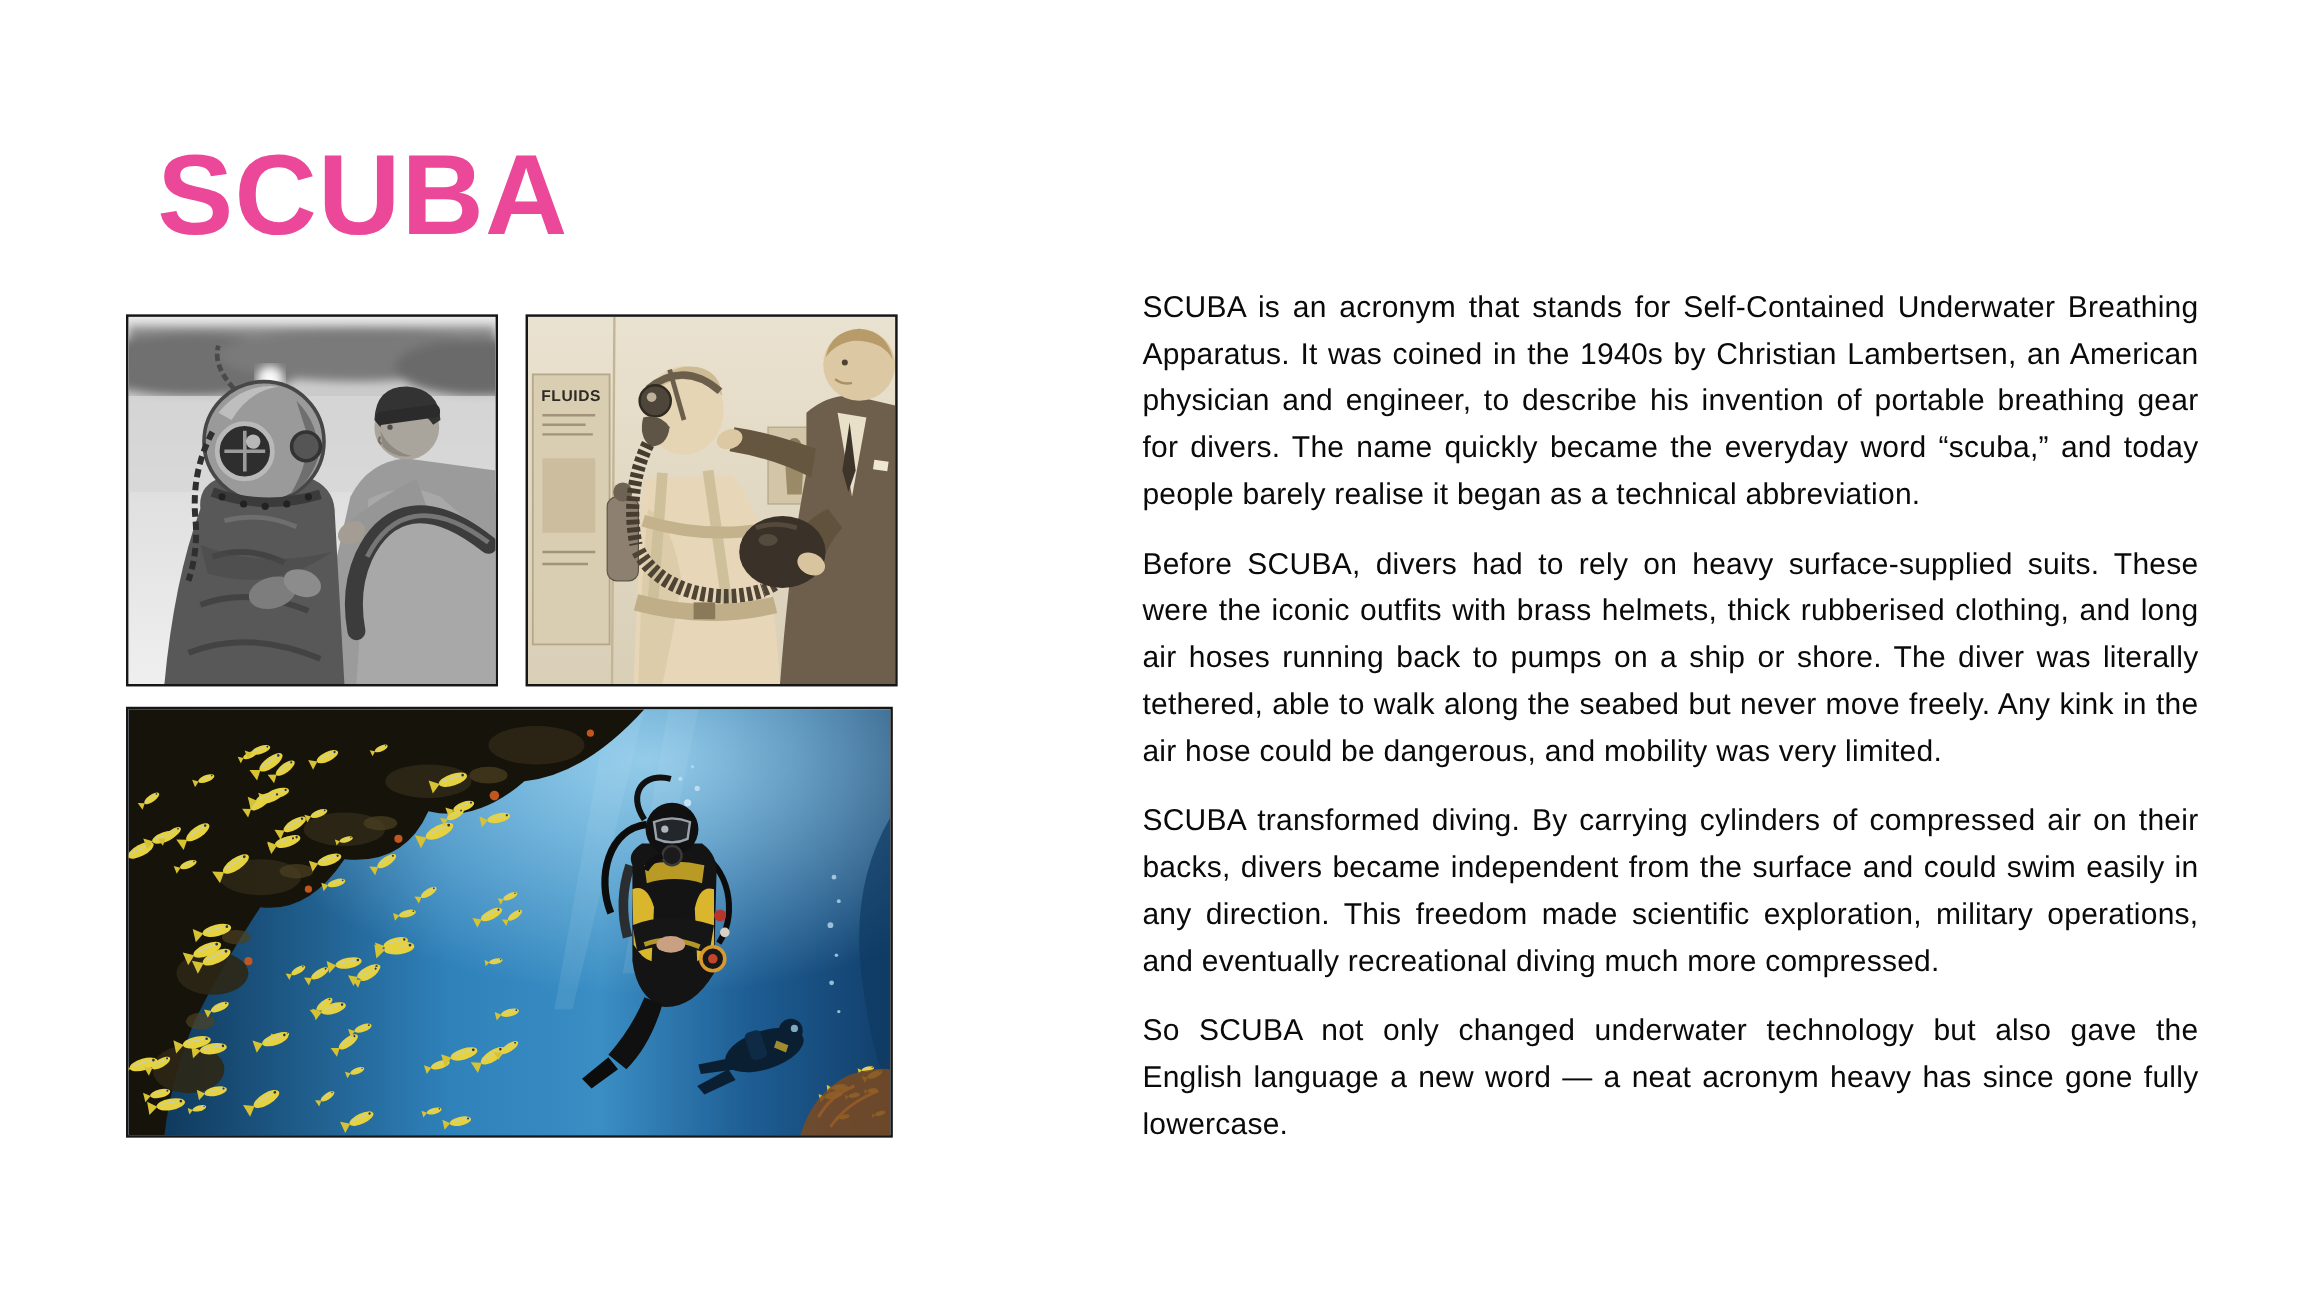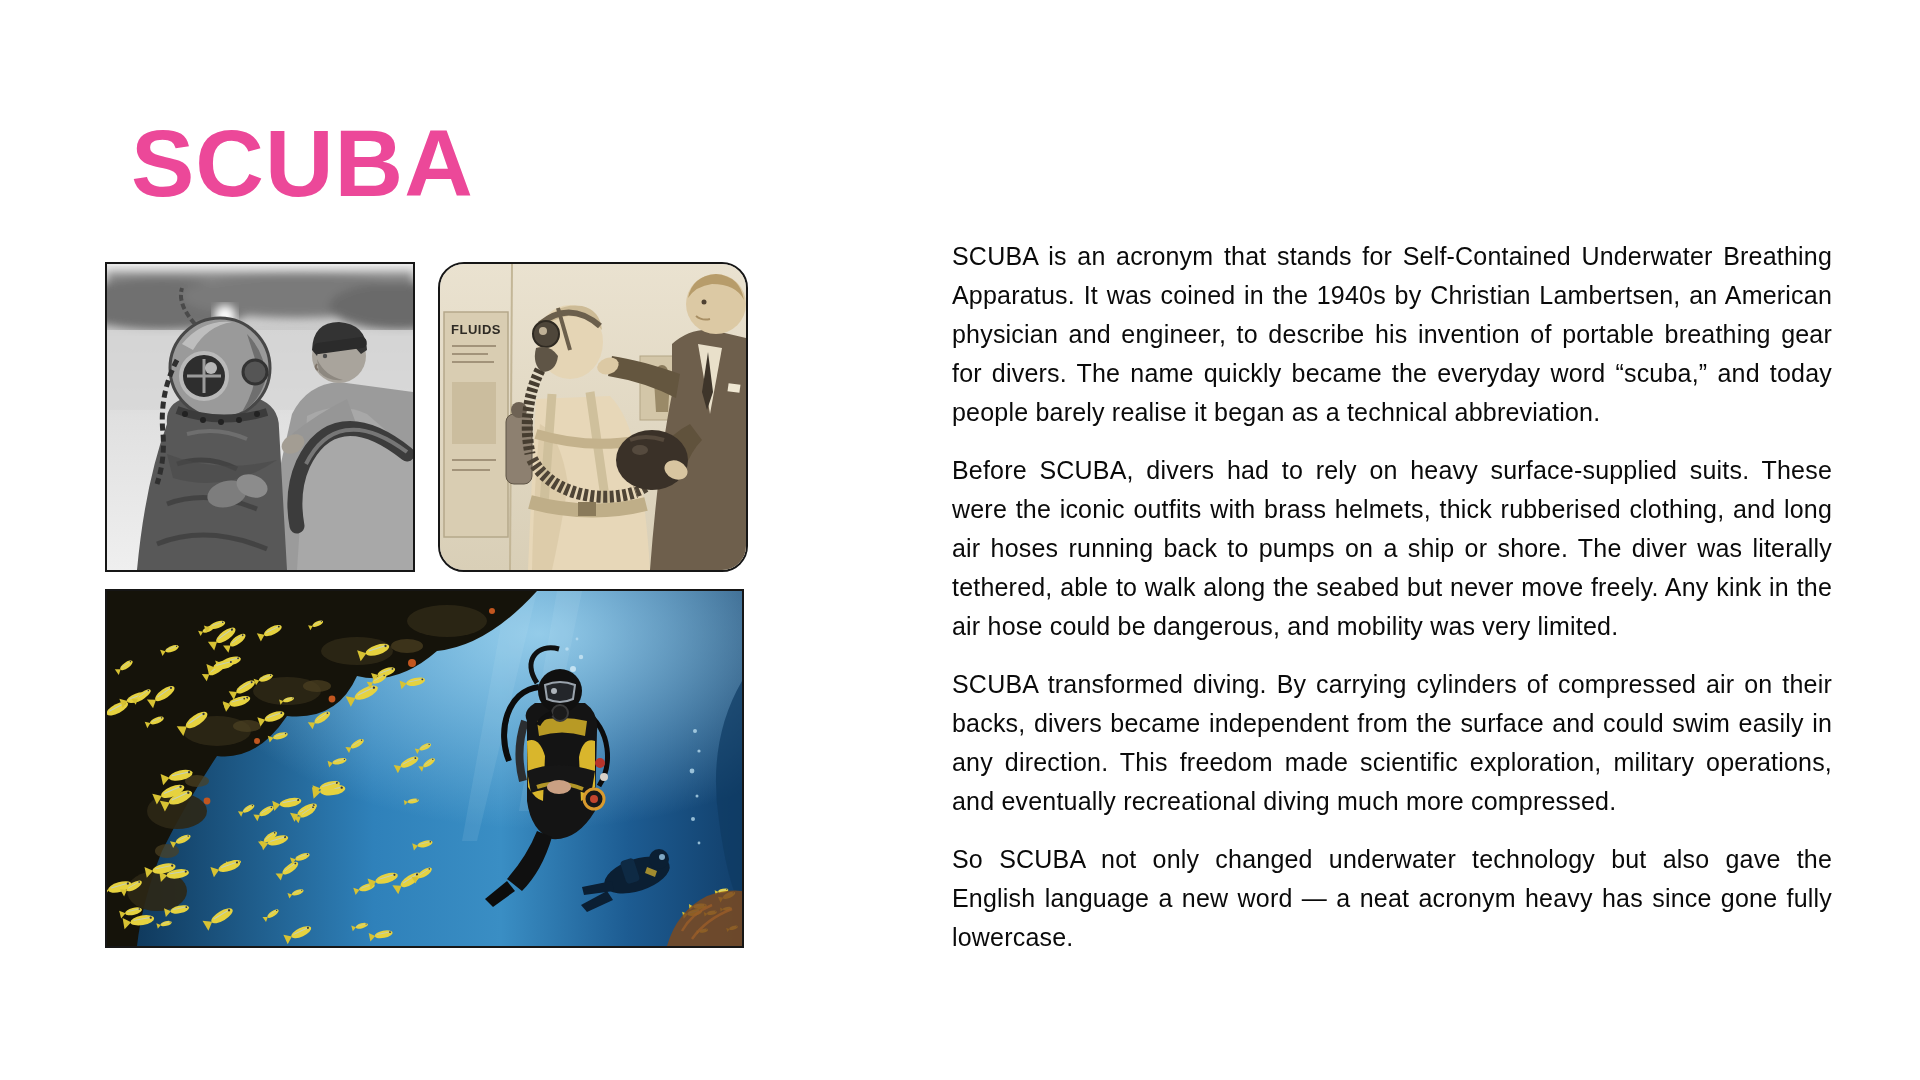--- a/index.html
+++ b/index.html
@@ -10,21 +10,21 @@
   .title {
     position:absolute; left:131px; top:116px; margin:0;
     font-size:95px; line-height:1; font-weight:700; letter-spacing:1px;
     color:#ec4899;
   }
   .photo {
     position:absolute; box-sizing:border-box; border:2px solid #161616;
     overflow:hidden; background:#cccccc; margin:0;
   }
   #fig1 { left:105px; top:262px; width:310px; height:310px; }
-  #fig2 { left:438px; top:262px; width:310px; height:310px;border-radius:26px; }
+  #fig2 { left:438px; top:262px; width:310px; height:310px; }
   #fig3 { left:105px; top:589px; width:639px; height:359px; }
   .photo svg { display:block; width:100%; height:100%; }
   .textcol {
     position:absolute; left:937px; top:237px; width:880px; color:#0a0a0a;margin-left:15px;
   }
   .textcol p {
     margin:0 0 19px 0; font-size:25px; line-height:39px;
     text-align:justify; letter-spacing:0.2px;
   }
   .textcol p:last-child { margin-bottom:0; }

